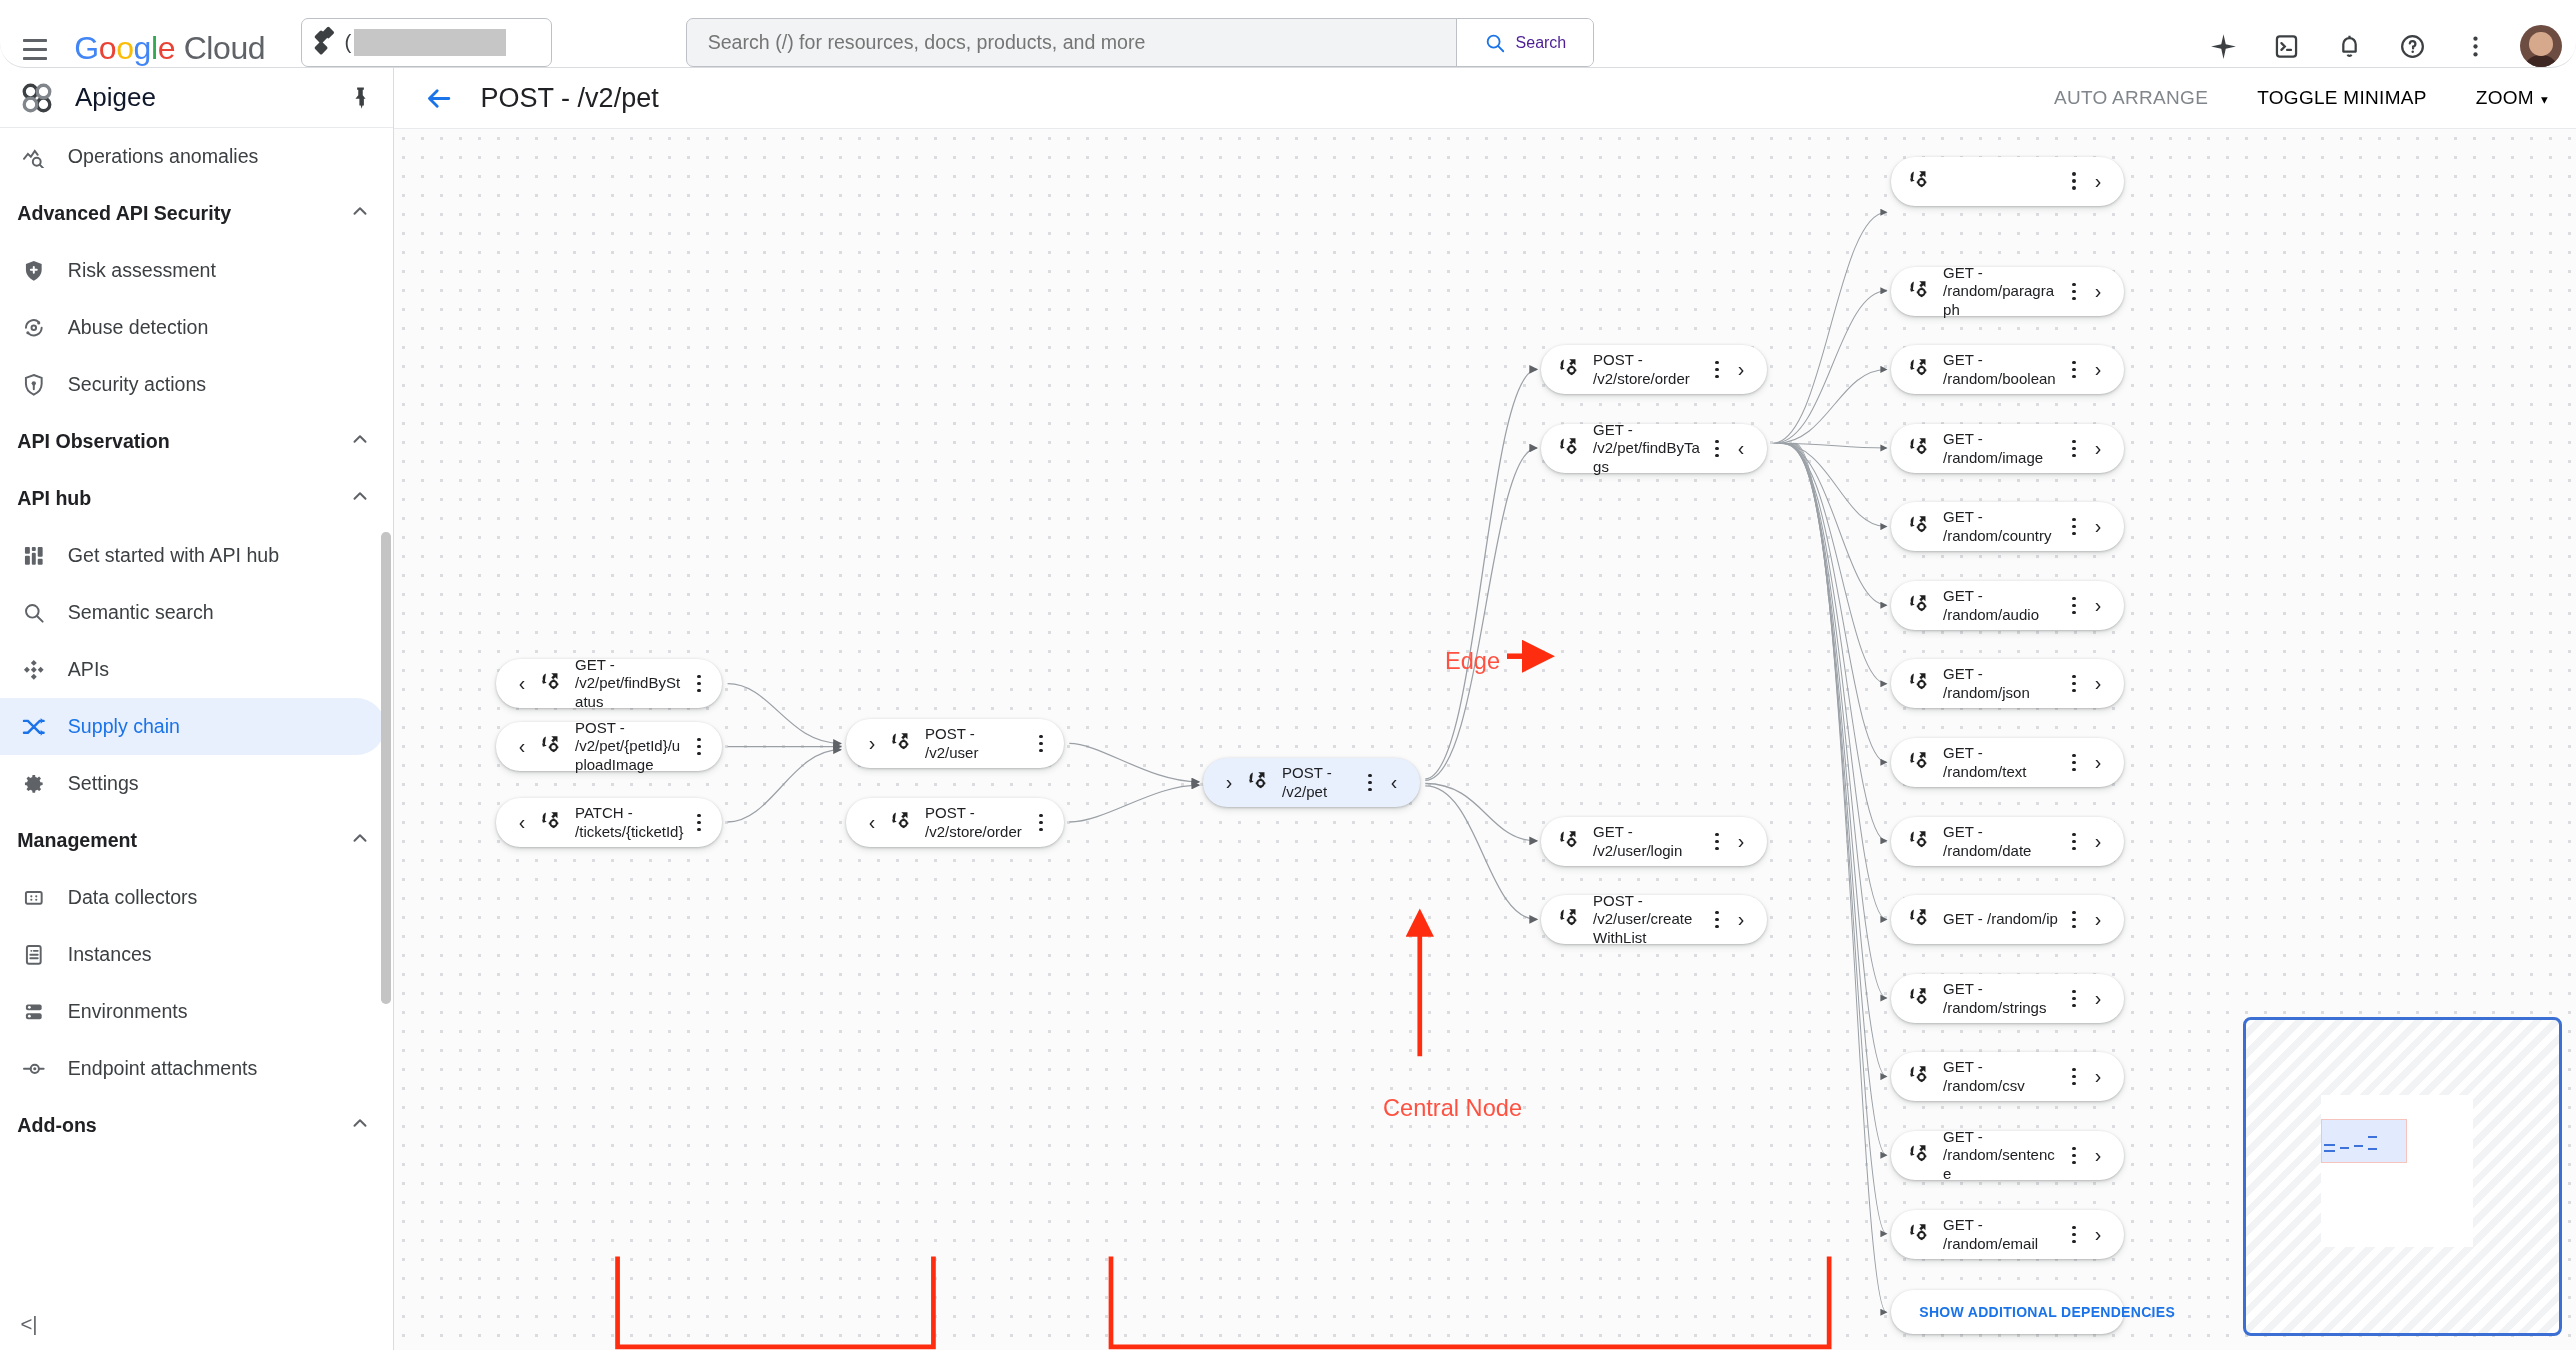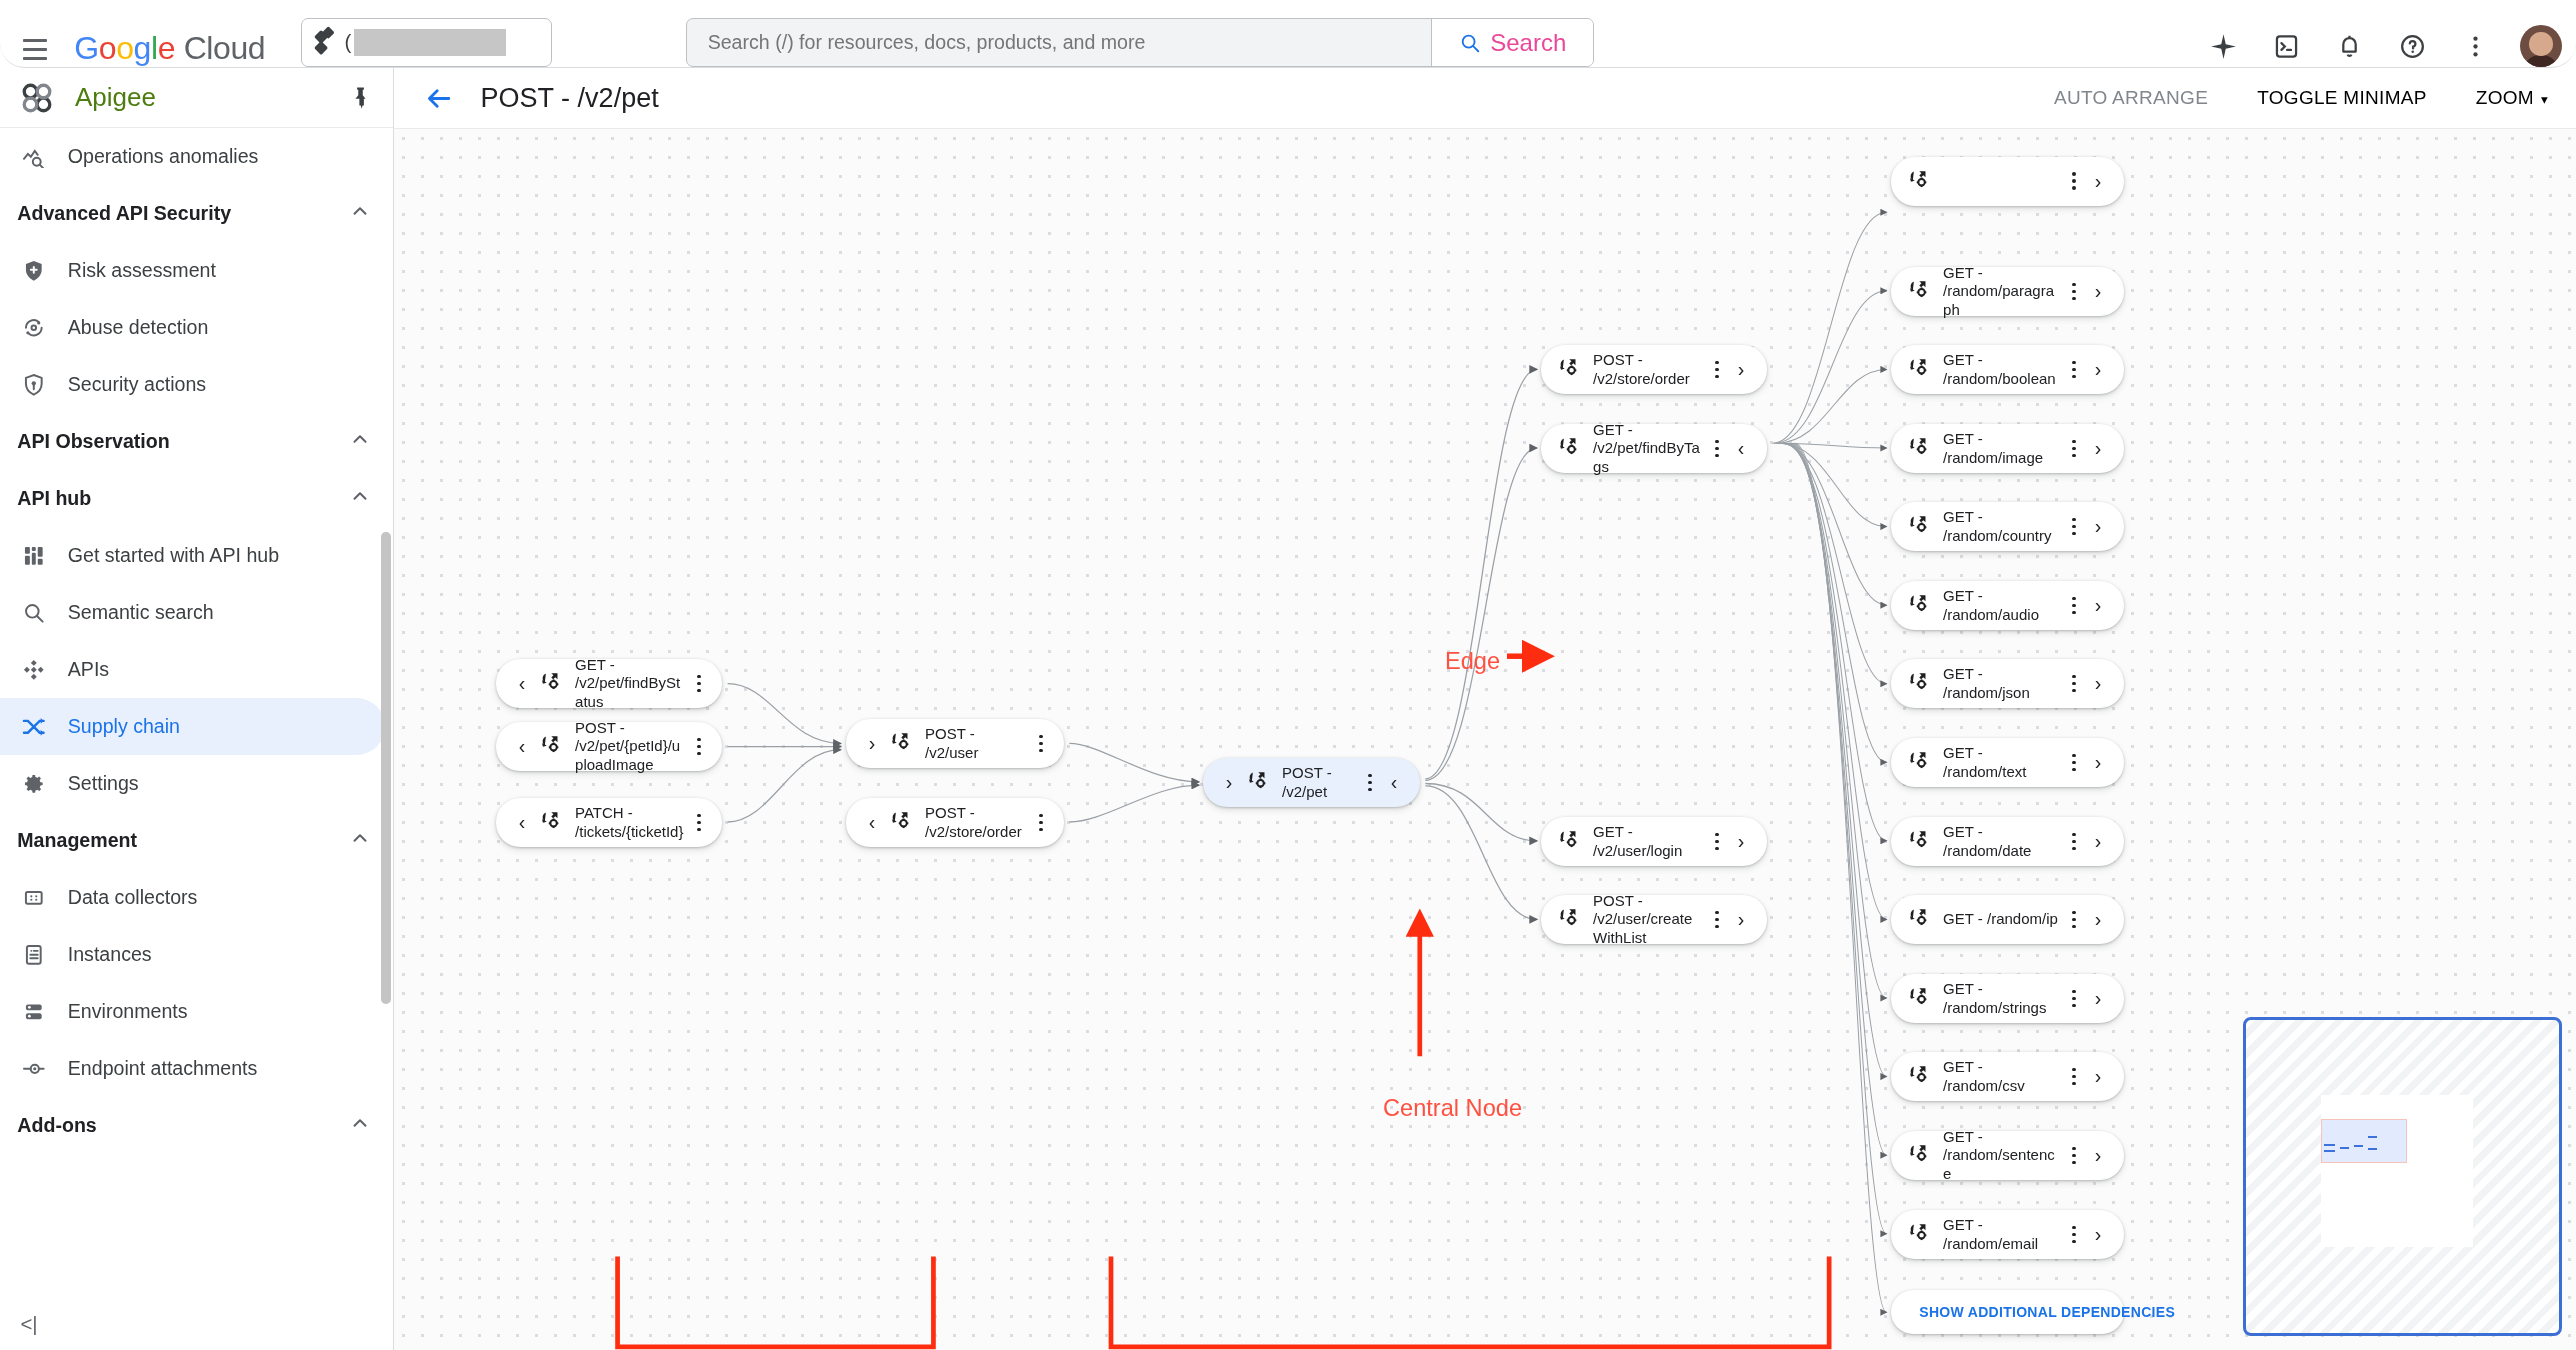--- a/index.html
+++ b/index.html
@@ -43,42 +43,42 @@
   .search-wrap {
     margin-left: 134px; height: 49px; width: 908px; display: flex; align-items: center;
     background:#f1f3f4; border:0.8px solid #bdc1c6; border-radius: 7px; overflow: hidden;
   }
   .search-input {
     flex: 1; border:none; outline:none; background: transparent; height: 100%;
     padding: 0 20.4px; font-size: 19.6px; color:#5f6368; font-family:"Liberation Sans", sans-serif;
   }
   .search-btn {
     height: 100%; background:#fff; border-left:0.8px solid #bdc1c6; display:flex; align-items:center;
-    gap: 9.4px; padding: 0 27px; color:#ec4899; font-size: 24px; cursor:pointer; white-space: nowrap;
+    gap: 9.4px; padding: 0 27px; color:#4c1d95; font-size: 16px; cursor:pointer; white-space: nowrap;
   }
 
   .topbar-right { margin-left:auto; display:flex; align-items:center; gap:27px; padding-right: 14px; }
   .ticon { width: 36px; height: 36px; display:flex; align-items:center; justify-content:center; cursor:pointer; color:#3c4043; }
   .avatar { width: 42px; height: 42px; border-radius:50%; background: #6d4c41; overflow:hidden; position:relative; cursor:pointer;}
   .avatar::after{ content:""; position:absolute; left:9.4px; top:7px; width:23.6px; height:23.6px;
      border-radius:50%; background:#d7a98c; }
   .avatar::before{ content:""; position:absolute; left:3.1px; top:30px; width:36px; height:23.6px;
      border-radius:17.3px 17.3px 0 0; background:#3e2723; }
 
   
   .sidebar {
     position: absolute; left:0; top:68px; width: 394px; height: 1282px;
     background:#fff; border-right:0.8px solid #dadce0; overflow:hidden;
   }
   .sb-head {
     height: 60px; display:flex; align-items:center; padding: 0 19px 0 15.7px;
     border-bottom:0.8px solid #e8eaed;
   }
   .apigee-logo { width: 42px; height: 42px; flex:none; }
-  .sb-title { font-size: 26px; color:#4d7c0f; margin-left: 17.3px; }
+  .sb-title { font-size: 26px; color:#0f172a; margin-left: 17.3px; }
   .pin { margin-left:auto; width: 27px; height: 27px; color:#3c4043; cursor:pointer; }
 
   .sb-scroll { position:relative; height: 1223px; }
   .sb-item {
     height: 57px; display:flex; align-items:center; padding-left: 20.4px; gap: 20.4px;
     font-size: 19.6px; color:#3c4043; cursor:pointer;
   }
   .sb-item .ic { width: 27px; height:27px; flex:none; display:flex; align-items:center; justify-content:center; color:#5f6368;}
   .sb-item.active { background:#e8f0fe; color:#1a73e8; border-radius:0 31px 31px 0; margin-right: 7.9px; }
   .sb-item.active .ic { color:#1a73e8; }

